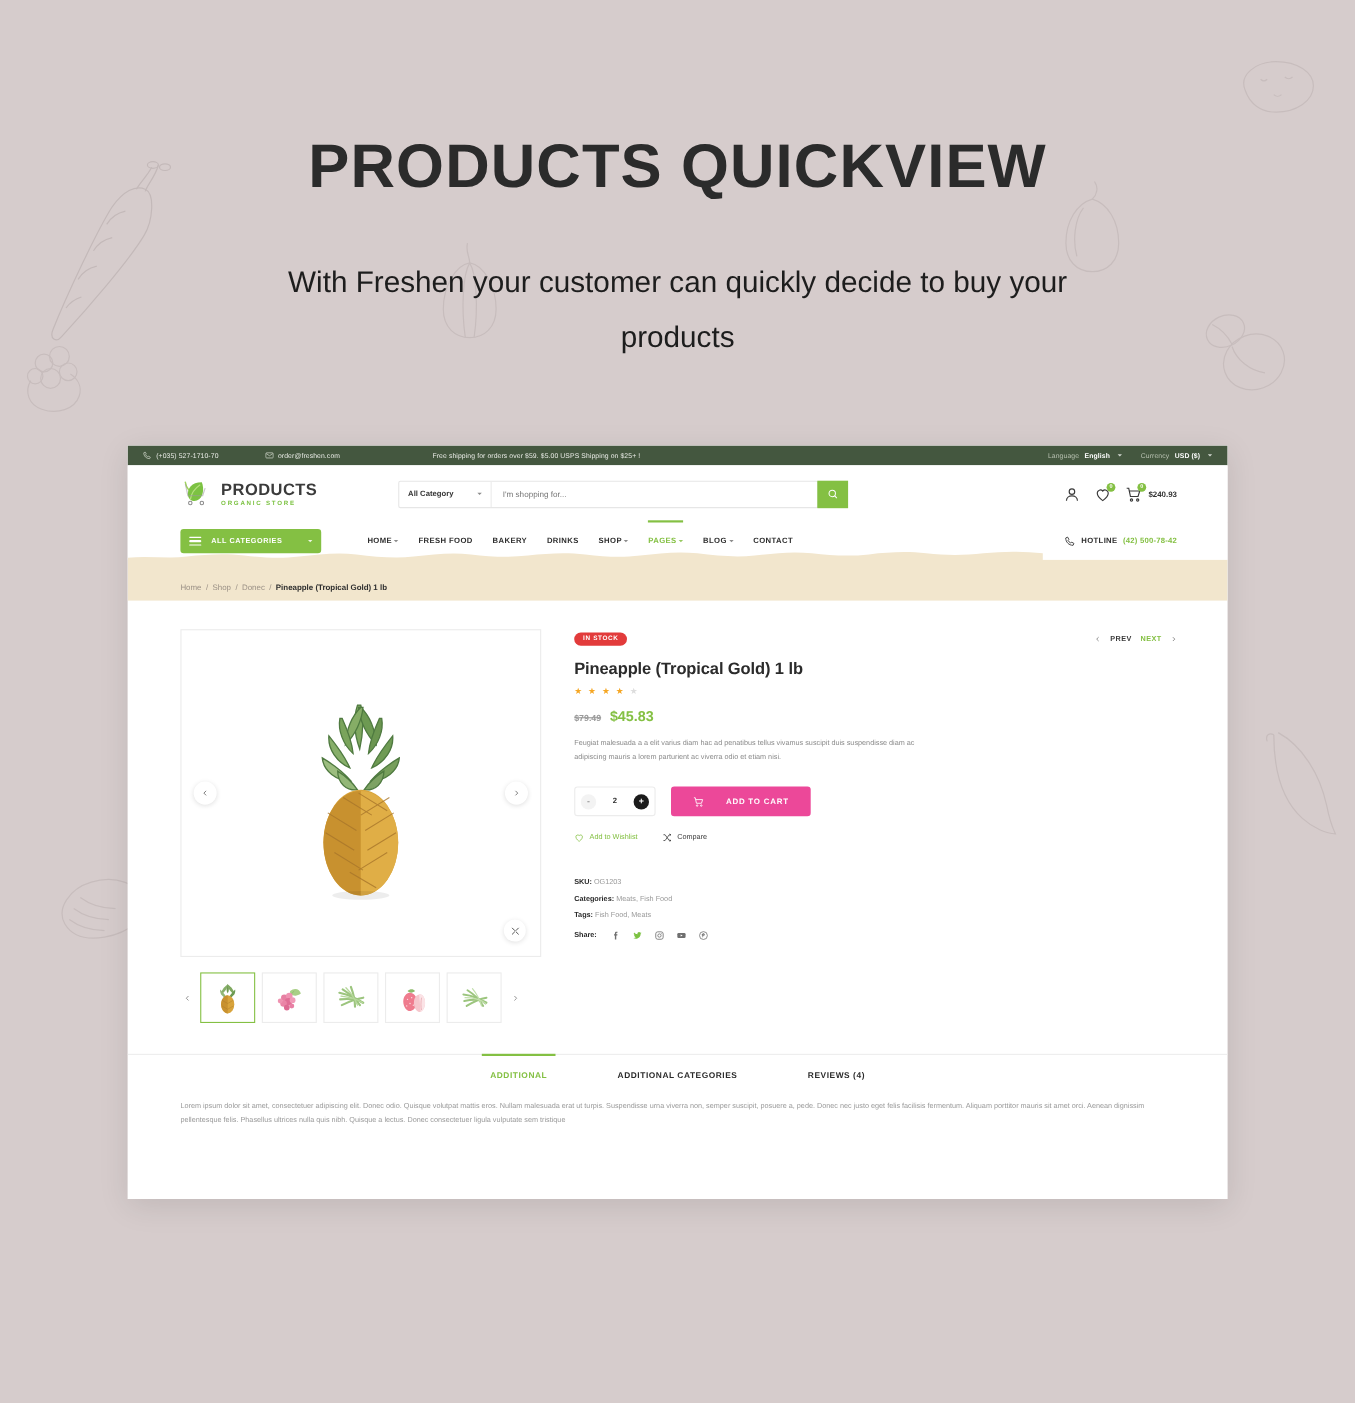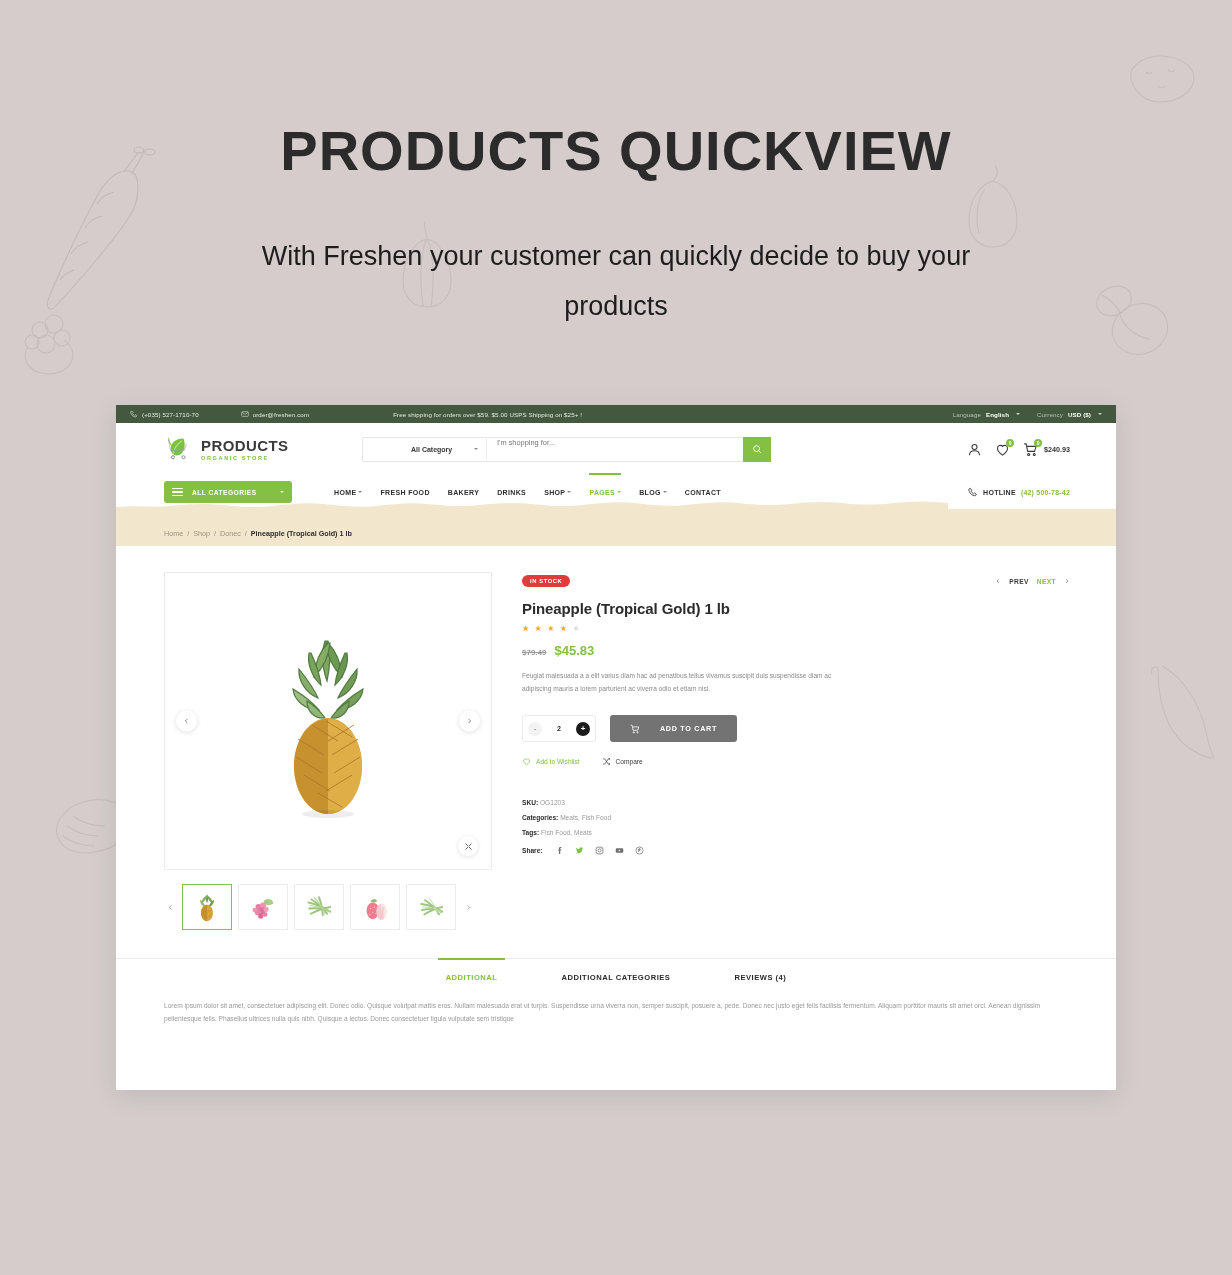--- a/index.html
+++ b/index.html
@@ -72,24 +72,24 @@
   .brand { display: flex; align-items: center; gap: 7px; width: 170px; }
   .brand-mark { width: 30px; height: 30px; position: relative; }
   .brand-text .bt1 {
     font-size: 15px; font-weight: 700; color: #3b3b3b; letter-spacing: .4px; line-height: 15px;
   }
   .brand-text .bt2 {
     font-size: 5.6px; font-weight: 700; color: #7cc242; letter-spacing: 1.6px; margin-top: 2px;
   }
 
   .searchwrap {
-    display: flex; align-items: flex-start;
+    display: flex; align-items: center;
     margin-left: 28px;
     width: 382px; height: 25px;
-    border: 1px solid #e6e6e6; border-radius: 2px; background: #fff; padding-left: 40px;
+    border: 1px solid #e6e6e6; border-radius: 2px; background: #fff;
   }
   .cat-select {
     width: 84px; height: 100%; display: flex; align-items: center; justify-content: space-between;
     padding: 0 8px; font-size: 7px; font-weight: 700; color: #353535;
     border-right: 1px solid #ececec;
   }
   .search-input {
     flex: 1; border: 0; outline: 0; font-size: 7.4px; color: #9b9b9b;
     padding: 0 10px; font-family: "Liberation Sans", sans-serif; background: transparent;
   }
@@ -210,21 +210,21 @@
     display: flex; align-items: center; justify-content: space-between; padding: 0 5px; background:#fff;
   }
   .qbtn {
     width: 14px; height: 14px; border-radius: 50%; display: flex; align-items: center;
     justify-content: center; font-size: 8px; line-height: 1; cursor: pointer; font-weight: 700;
   }
   .qminus { background: #f3f3f3; color: #9a9a9a; }
   .qplus { background: #1b1b1b; color: #fff; }
   .qval { font-size: 7px; font-weight: 700; color: #2b2b2b; }
   .addcart {
-    width: 127px; height: 27px; background: #737373; border: 0; border-radius: 3px;
+    width: 127px; height: 27px; background: #ec4899; border: 0; border-radius: 3px;
     color: #fff; font-size: 7.2px; font-weight: 700; letter-spacing: .7px;
     display: flex; align-items: center; justify-content: center; gap: 20px; cursor: pointer;
     font-family: "Liberation Sans", sans-serif;
   }
   .addcart svg { width: 10px; height: 10px; }
 
   .linkrow { margin-top: 15px; display: flex; align-items: center; gap: 22px; }
   .minilink { display: flex; align-items: center; gap: 5px; font-size: 6.6px; cursor: pointer; }
   .minilink.wish { color: #84c043; }
   .minilink.comp { color: #3a3a3a; }

